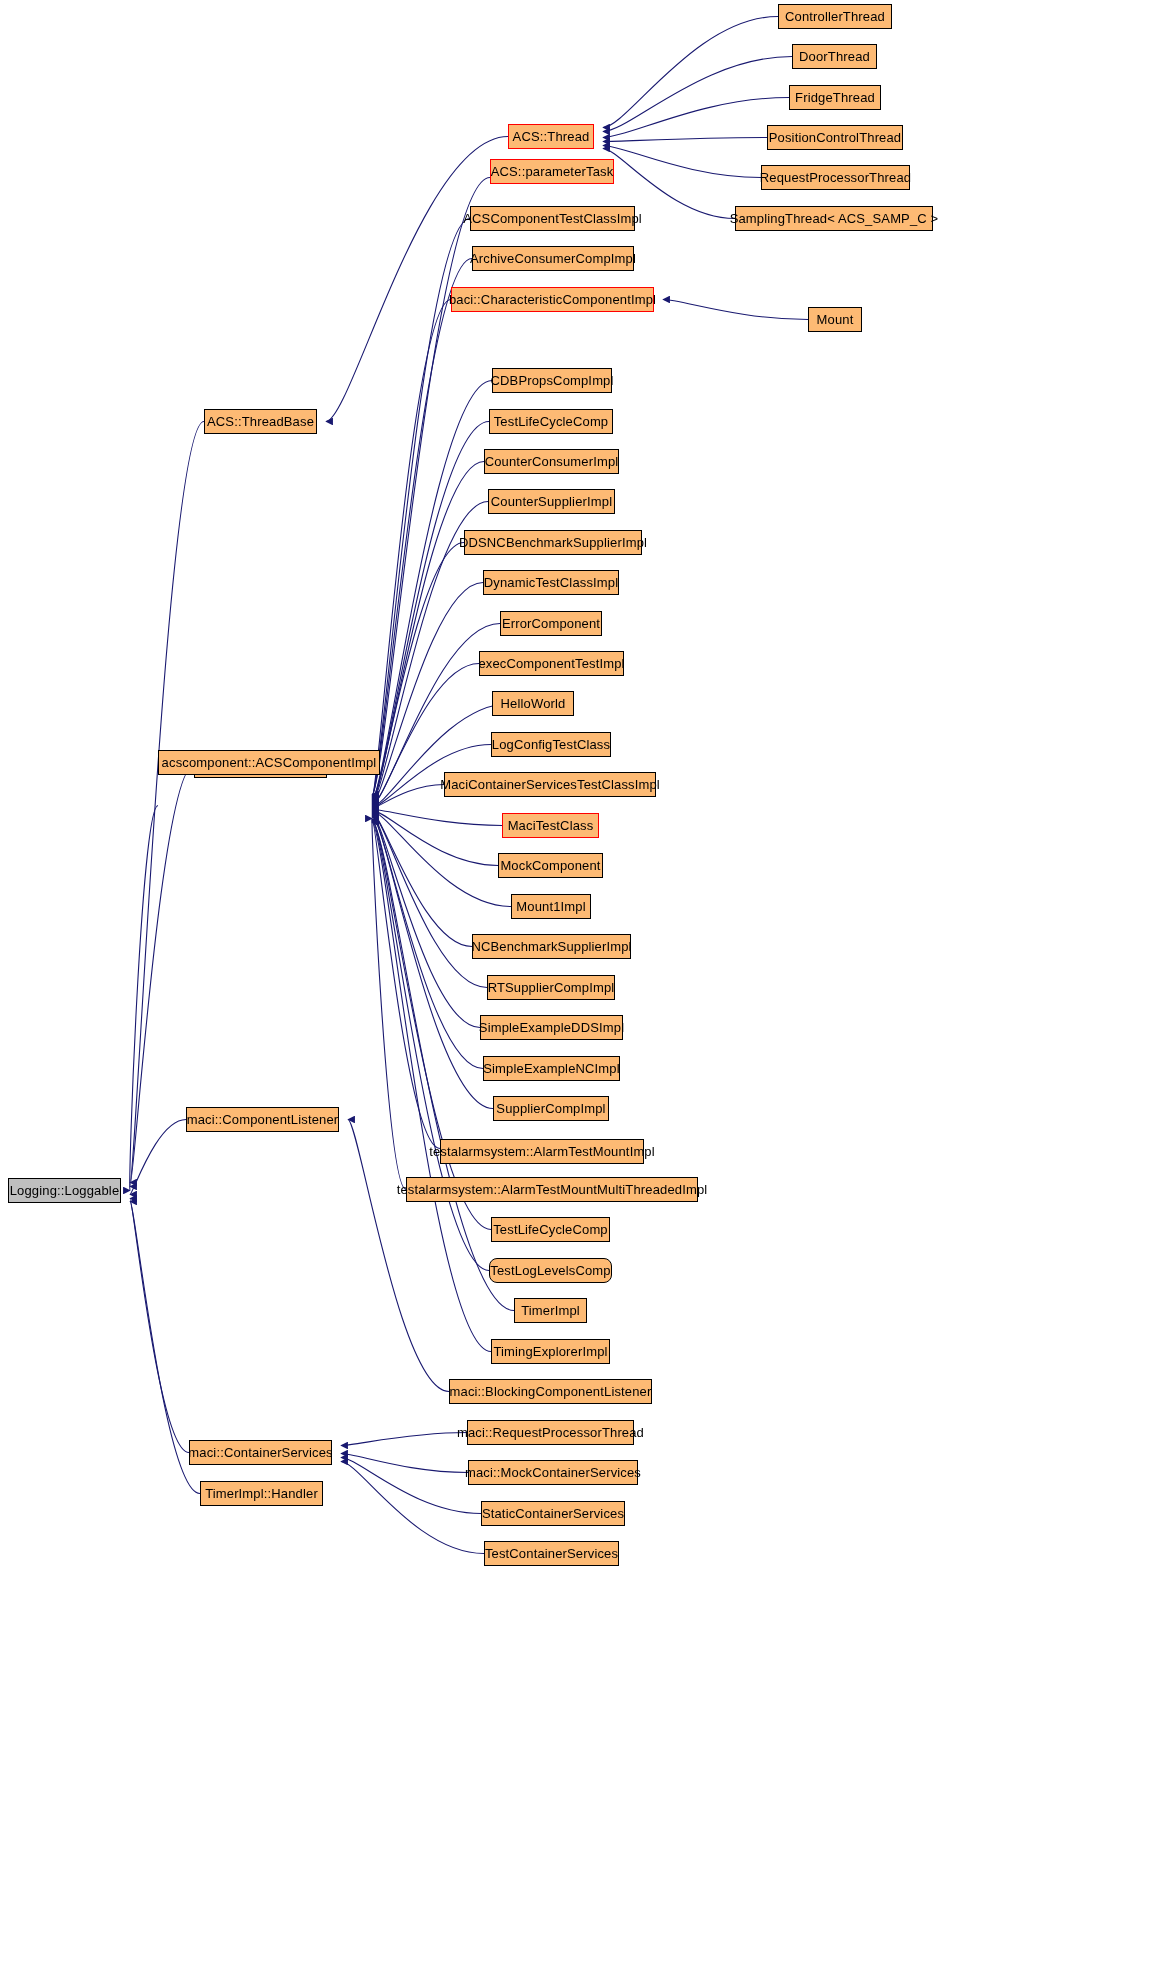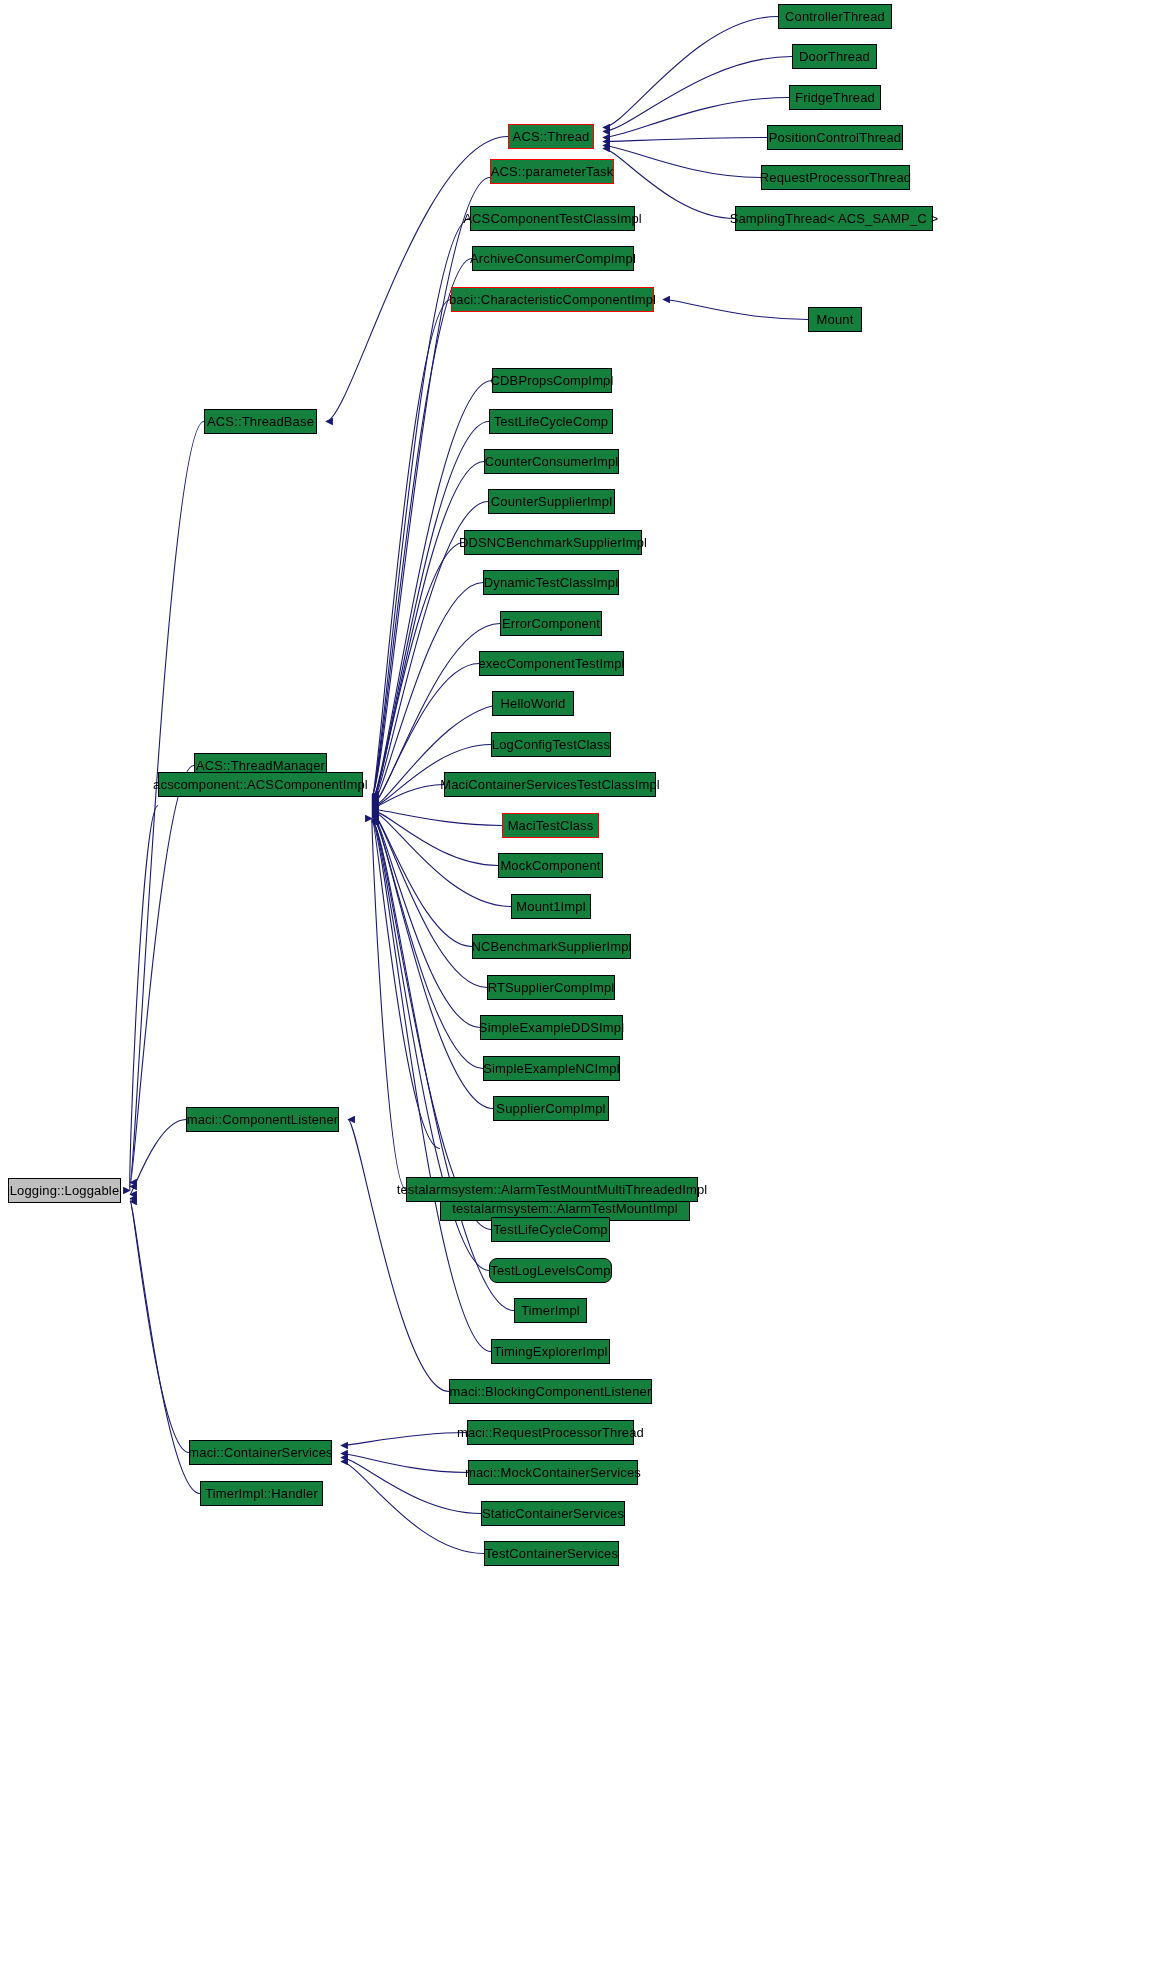--- a/index.html
+++ b/index.html
@@ -20,21 +20,21 @@
     left: 0;
     top: 0;
     width: 1173px;
     height: 1963px;
     pointer-events: none;
   }
   .node {
     position: absolute;
     box-sizing: border-box;
     border: 1px solid #000000;
-    background: #15803d;
+    background: #fdba74;
     color: #000000;
     font-size: 13px;
     line-height: 1;
     display: flex;
     align-items: center;
     justify-content: center;
     white-space: nowrap;
     letter-spacing: 0.15px;
     height: 25px;
     z-index: 5;
@@ -181,21 +181,21 @@
     </div>
     <div class="node" style="left: 491px; top: 732px; width: 120px;">
       <span>LogConfigTestClass</span>
     </div>
     <div class="node" style="left: 444px; top: 772px; width: 212px;">
       <span>MaciContainerServicesTestClassImpl</span>
     </div>
     <div class="node" style="left: 194px; top: 753px; width: 133px;">
       <span>ACS::ThreadManager</span>
     </div>
-    <div class="node" style="left: 158px; top: 772px; width: 205px;">
+    <div class="node" style="left: 158px; top: 750px; width: 222px;">
       <span>acscomponent::ACSComponentImpl</span>
     </div>
     <div class="node red" style="left: 502px; top: 813px; width: 97px;">
       <span>MaciTestClass</span>
     </div>
     <div class="node" style="left: 498px; top: 853px; width: 105px;">
       <span>MockComponent</span>
     </div>
     <div class="node" style="left: 511px; top: 894px; width: 80px;">
       <span>Mount1Impl</span>
@@ -208,21 +208,21 @@
     </div>
     <div class="node" style="left: 480px; top: 1015px; width: 143px;">
       <span>SimpleExampleDDSImpl</span>
     </div>
     <div class="node" style="left: 483px; top: 1056px; width: 137px;">
       <span>SimpleExampleNCImpl</span>
     </div>
     <div class="node" style="left: 493px; top: 1096px; width: 116px;">
       <span>SupplierCompImpl</span>
     </div>
-    <div class="node" style="left: 440px; top: 1196px; width: 250px;">
+    <div class="node" style="left: 440px; top: 1139px; width: 204px;">
       <span>testalarmsystem::AlarmTestMountImpl</span>
     </div>
     <div class="node" style="left: 186px; top: 1107px; width: 153px;">
       <span>maci::ComponentListener</span>
     </div>
     <div class="node" style="left: 406px; top: 1177px; width: 292px;">
       <span>testalarmsystem::AlarmTestMountMultiThreadedImpl</span>
     </div>
     <div class="node" style="left: 491px; top: 1217px; width: 119px;">
       <span>TestLifeCycleComp</span>

